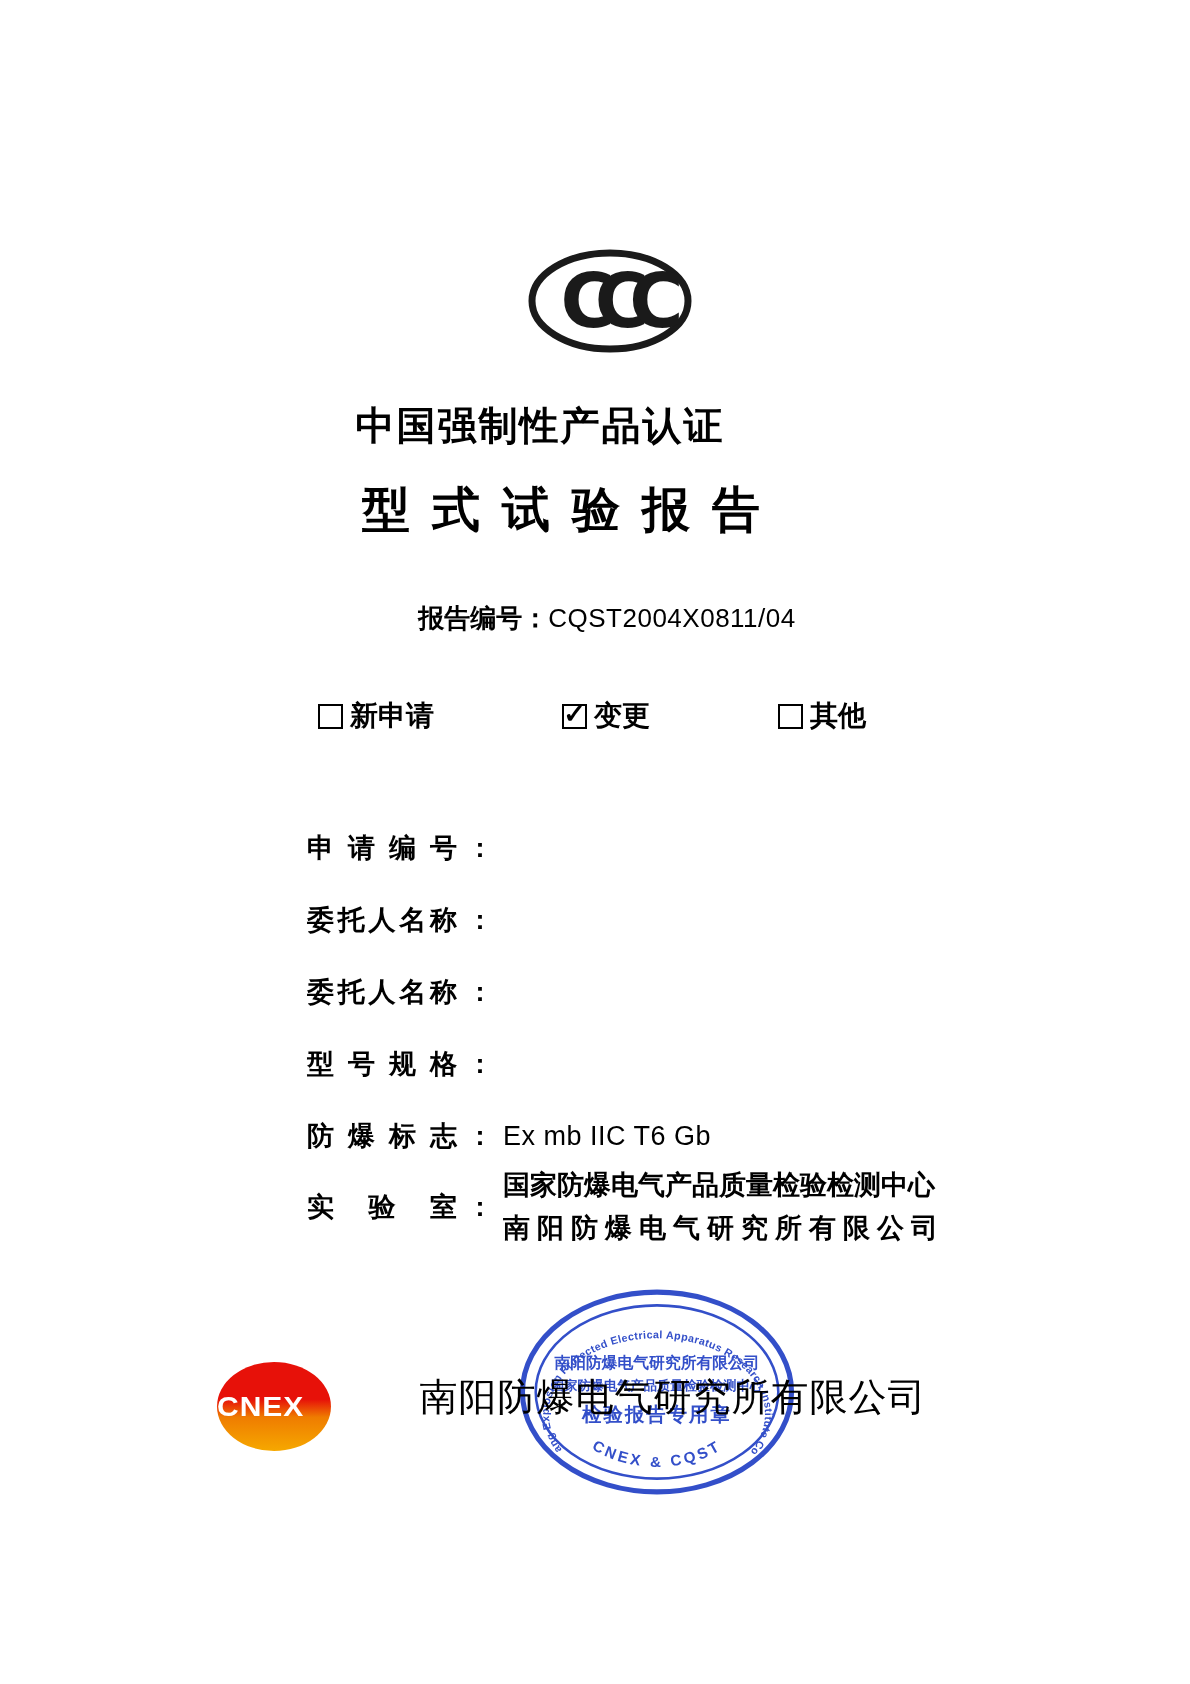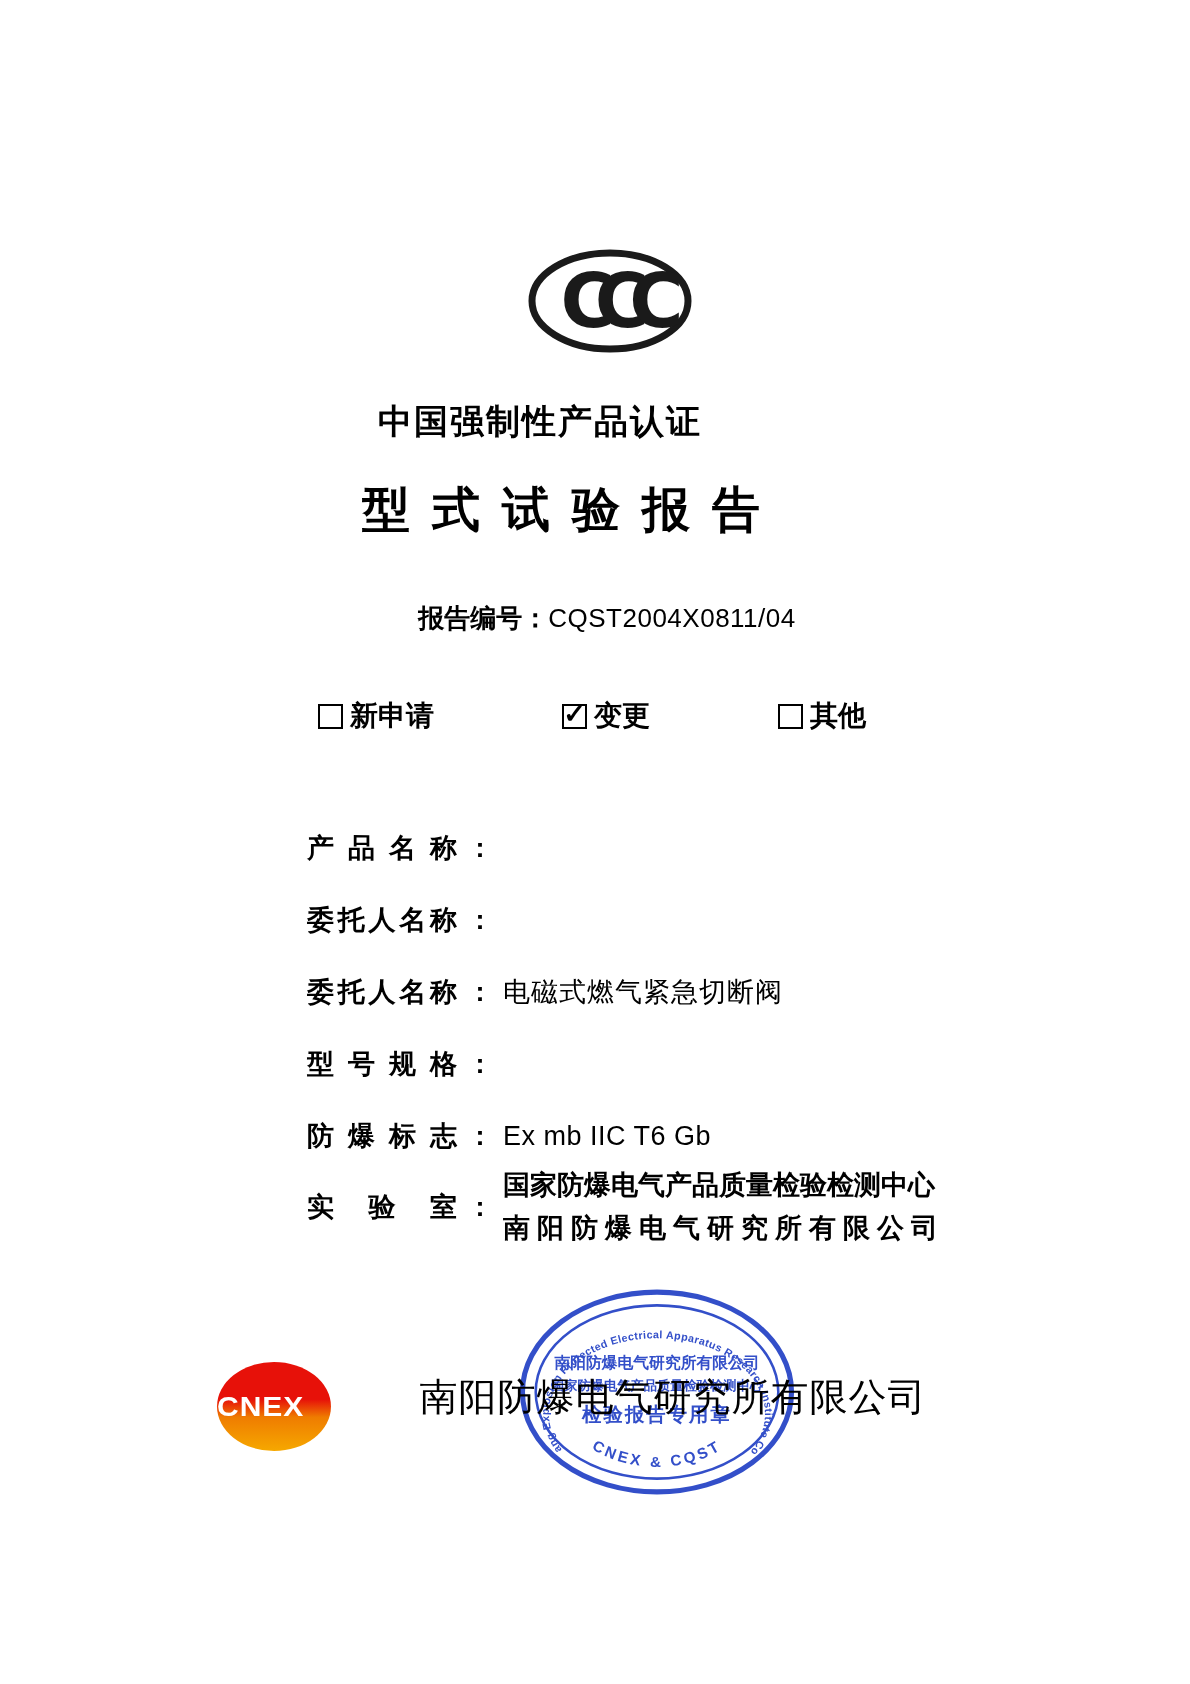--- a/index.html
+++ b/index.html
@@ -7,21 +7,21 @@
     width:1190px;height:1684px;position:relative;background:#ffffff;
     font-family:"Liberation Sans",sans-serif;color:#000;overflow:hidden;
   }
   .abs{position:absolute;}
 
   
   .ccc-logo{left:527px;top:249px;width:166px;height:104px;}
 
   
   .cert-title{left:0;top:399px;width:1080px;text-align:center;
-    font-size:34px;font-weight:bold;letter-spacing:2px;}
+    font-size:39px;font-weight:bold;letter-spacing:2px;}
   .report-title{left:0;top:478px;width:1122px;text-align:center;
     font-size:48px;font-weight:bold;letter-spacing:22px;text-indent:22px;}
 
   
   .report-no{left:0;top:601px;width:1190px;text-align:center;font-size:26px;margin-left:12px;}
   .report-no .lbl{font-weight:bold;}
   .report-no .val{font-weight:normal;letter-spacing:.5px;}
 
   
   .cbx-row{left:318px;top:697px;width:548px;display:flex;justify-content:space-between;
@@ -88,33 +88,32 @@
   </span>
   <span class="cbx-item">
     <span class="cbx"></span>
     <span>其他</span>
   </span>
 </div>
 
 <div class="abs fields">
 
   <div class="frow">
-    <span class="flabel">产品名称</span>
+    <span class="flabel">申请编号</span>
     <span class="fcolon">:</span>
   </div>
 
   <div class="frow">
     <span class="flabel">委托人名称</span>
     <span class="fcolon">:</span>
   </div>
 
   <div class="frow">
     <span class="flabel">委托人名称</span>
     <span class="fcolon">:</span>
-    <span class="fvalue v-serif">电磁式燃气紧急切断阀</span>
   </div>
 
   <div class="frow">
     <span class="flabel">型号规格</span>
     <span class="fcolon">:</span>
   </div>
 
   <div class="frow">
     <span class="flabel">防爆标志</span>
     <span class="fcolon">:</span>

